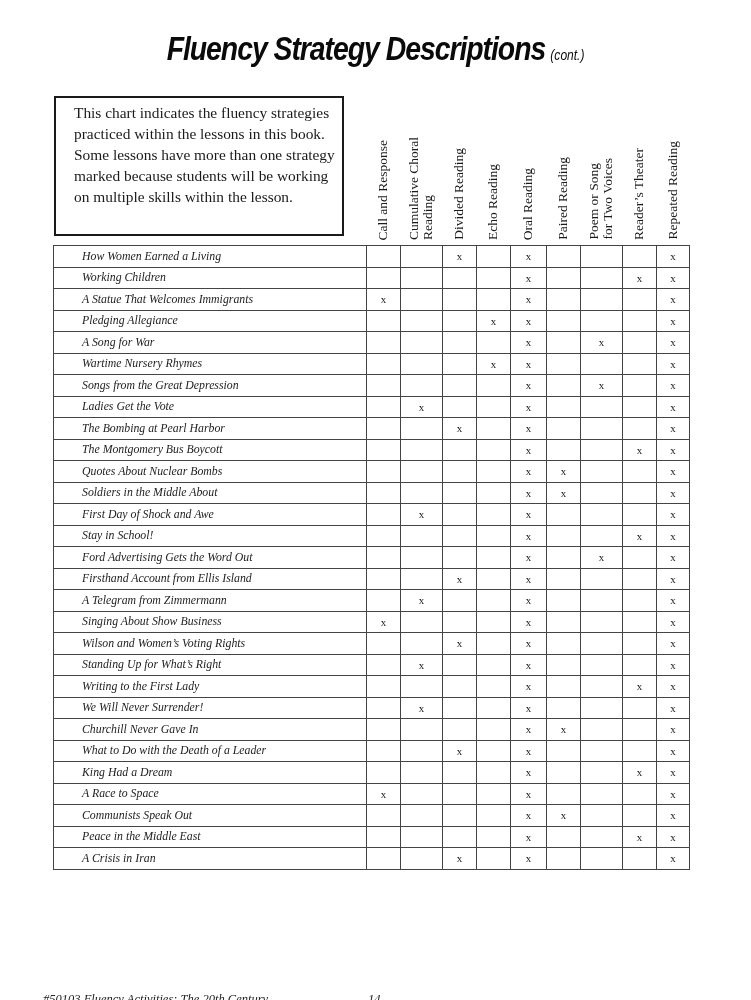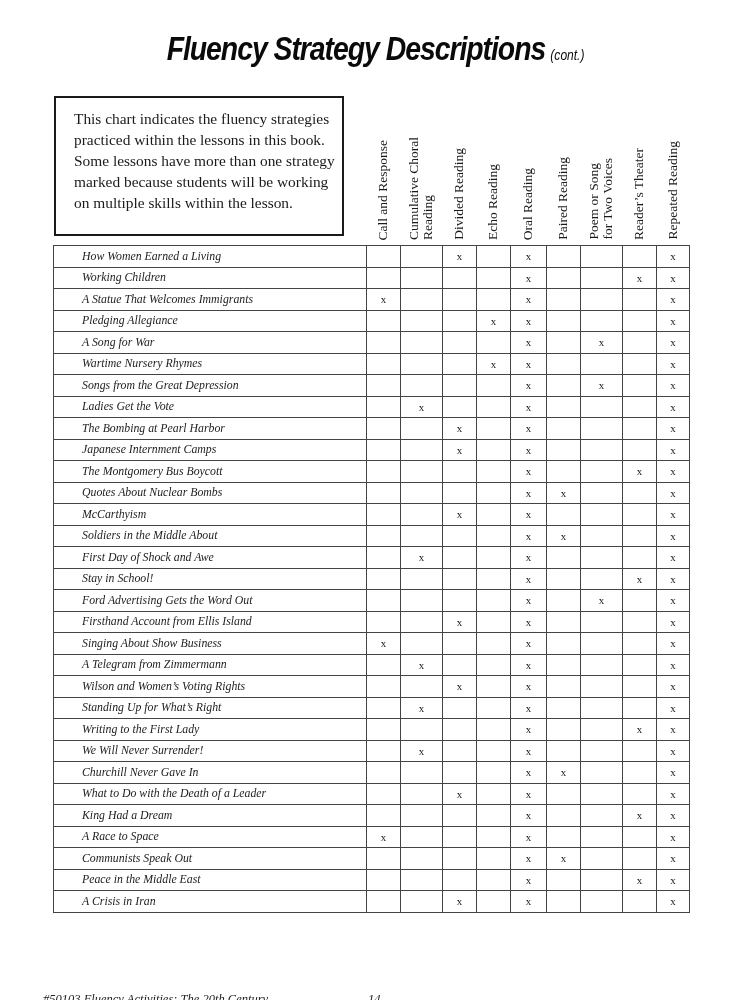--- a/index.html
+++ b/index.html
@@ -9,21 +9,21 @@
     font-family: "Liberation Sans", sans-serif; font-weight: bold; font-style: italic;
     font-size: 33px; letter-spacing: -1.2px; color: #0a0a0a;
     transform: scaleX(0.86); transform-origin: 376px 0;
   }
   .title .cont { font-size: 14px; font-weight: normal; letter-spacing: 0; margin-left: 6px; }
   .intro-box {
     position: absolute; left: 54px; top: 96px; width: 286px; height: 136px;
     border: 2.5px solid #1a1a1a; box-sizing: content-box;
   }
   .intro-text {
-    position: absolute; left: 18px; top: 10px; width: 270px;
+    position: absolute; left: 18px; top: 4px; width: 270px;
     font-family: "Liberation Serif", serif; font-size: 15.4px; line-height: 21px; color: #1a1a1a;
   }
   .col-header {
     position: absolute; bottom: 760px; 
     writing-mode: vertical-rl; transform: rotate(180deg);
     font-family: "Liberation Serif", serif; font-size: 13.5px; line-height: 14px;
     white-space: pre; text-align: left; color: #1a1a1a;
   }
   table.grid {
     position: absolute; left: 53px; top: 245px; width: 636px;
@@ -181,32 +181,20 @@
         <td class="mark"></td>
         <td class="mark">x</td>
         <td class="mark"></td>
         <td class="mark">x</td>
         <td class="mark"></td>
         <td class="mark"></td>
         <td class="mark"></td>
         <td class="mark">x</td>
       </tr>
       <tr>
-        <td class="lesson">Japanese Internment Camps</td>
-        <td class="mark"></td>
-        <td class="mark"></td>
-        <td class="mark">x</td>
-        <td class="mark"></td>
-        <td class="mark">x</td>
-        <td class="mark"></td>
-        <td class="mark"></td>
-        <td class="mark"></td>
-        <td class="mark">x</td>
-      </tr>
-      <tr>
         <td class="lesson">The Montgomery Bus Boycott</td>
         <td class="mark"></td>
         <td class="mark"></td>
         <td class="mark"></td>
         <td class="mark"></td>
         <td class="mark">x</td>
         <td class="mark"></td>
         <td class="mark"></td>
         <td class="mark">x</td>
         <td class="mark">x</td>
@@ -217,32 +205,20 @@
         <td class="mark"></td>
         <td class="mark"></td>
         <td class="mark"></td>
         <td class="mark">x</td>
         <td class="mark">x</td>
         <td class="mark"></td>
         <td class="mark"></td>
         <td class="mark">x</td>
       </tr>
       <tr>
-        <td class="lesson">McCarthyism</td>
-        <td class="mark"></td>
-        <td class="mark"></td>
-        <td class="mark">x</td>
-        <td class="mark"></td>
-        <td class="mark">x</td>
-        <td class="mark"></td>
-        <td class="mark"></td>
-        <td class="mark"></td>
-        <td class="mark">x</td>
-      </tr>
-      <tr>
         <td class="lesson">Soldiers in the Middle About</td>
         <td class="mark"></td>
         <td class="mark"></td>
         <td class="mark"></td>
         <td class="mark"></td>
         <td class="mark">x</td>
         <td class="mark">x</td>
         <td class="mark"></td>
         <td class="mark"></td>
         <td class="mark">x</td>
@@ -289,35 +265,35 @@
         <td class="mark"></td>
         <td class="mark">x</td>
         <td class="mark"></td>
         <td class="mark">x</td>
         <td class="mark"></td>
         <td class="mark"></td>
         <td class="mark"></td>
         <td class="mark">x</td>
       </tr>
       <tr>
+        <td class="lesson">A Telegram from Zimmermann</td>
+        <td class="mark"></td>
+        <td class="mark">x</td>
+        <td class="mark"></td>
+        <td class="mark"></td>
+        <td class="mark">x</td>
+        <td class="mark"></td>
+        <td class="mark"></td>
+        <td class="mark"></td>
+        <td class="mark">x</td>
+      </tr>
+      <tr>
         <td class="lesson">Singing About Show Business</td>
         <td class="mark">x</td>
         <td class="mark"></td>
-        <td class="mark"></td>
-        <td class="mark"></td>
-        <td class="mark">x</td>
-        <td class="mark"></td>
-        <td class="mark"></td>
-        <td class="mark"></td>
-        <td class="mark">x</td>
-      </tr>
-      <tr>
-        <td class="lesson">A Telegram from Zimmermann</td>
-        <td class="mark"></td>
-        <td class="mark">x</td>
         <td class="mark"></td>
         <td class="mark"></td>
         <td class="mark">x</td>
         <td class="mark"></td>
         <td class="mark"></td>
         <td class="mark"></td>
         <td class="mark">x</td>
       </tr>
       <tr>
         <td class="lesson">Wilson and Women’s Voting Rights</td>

